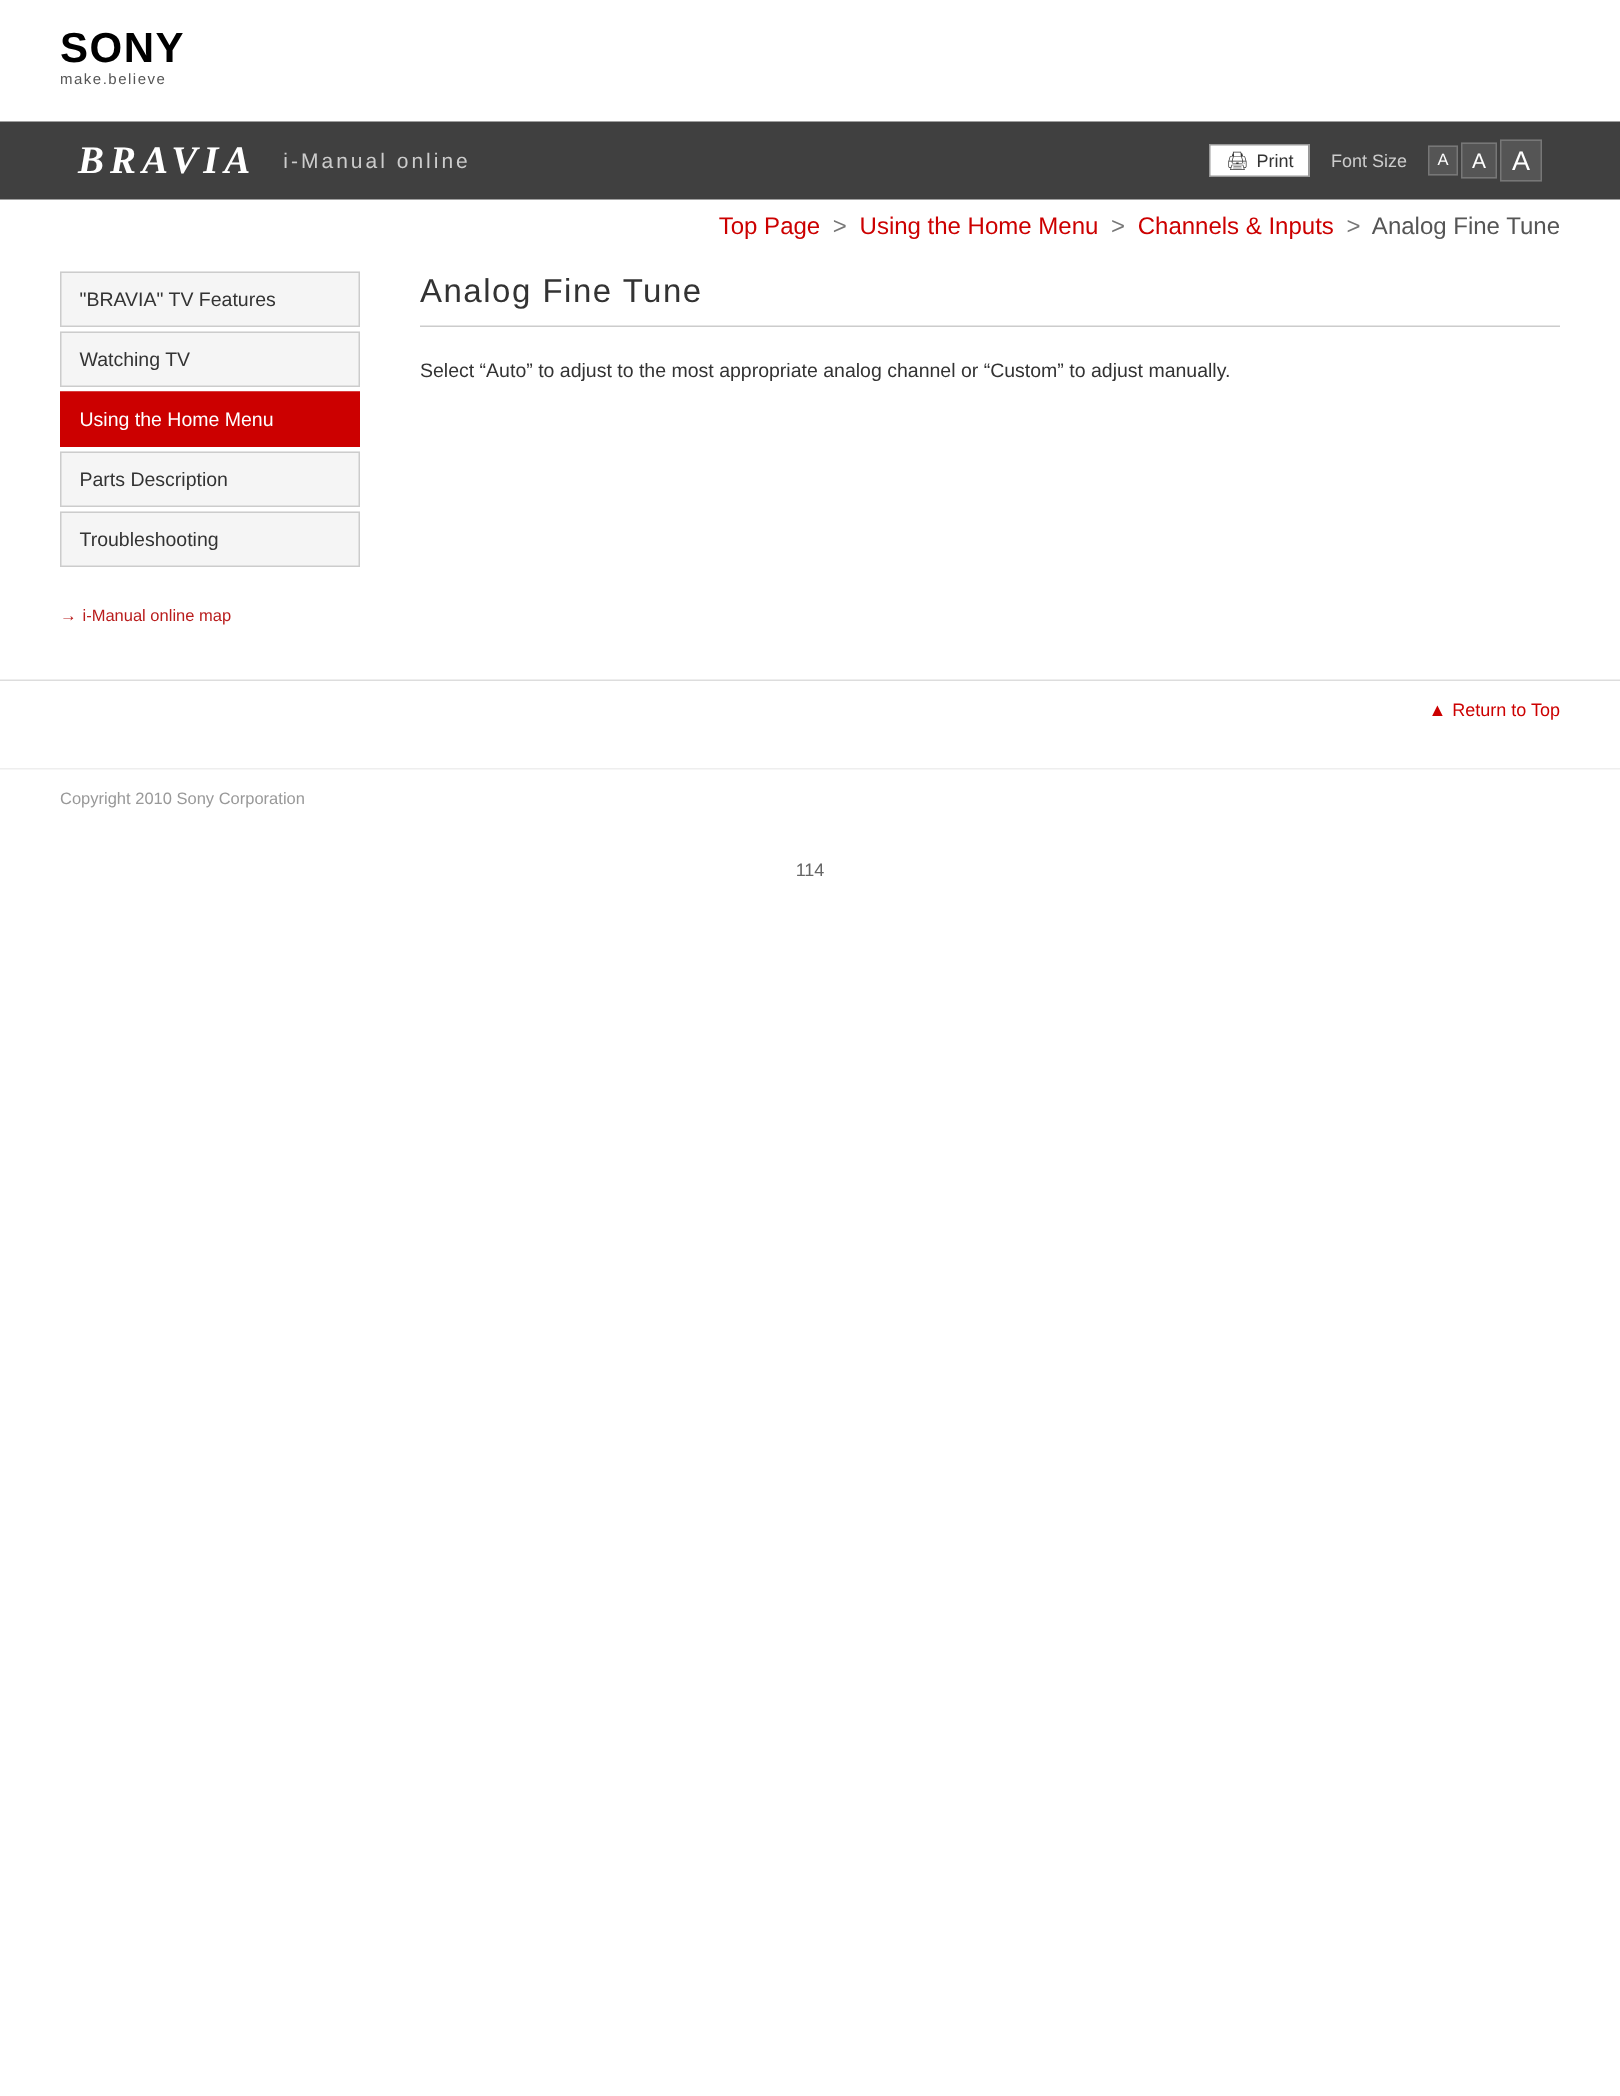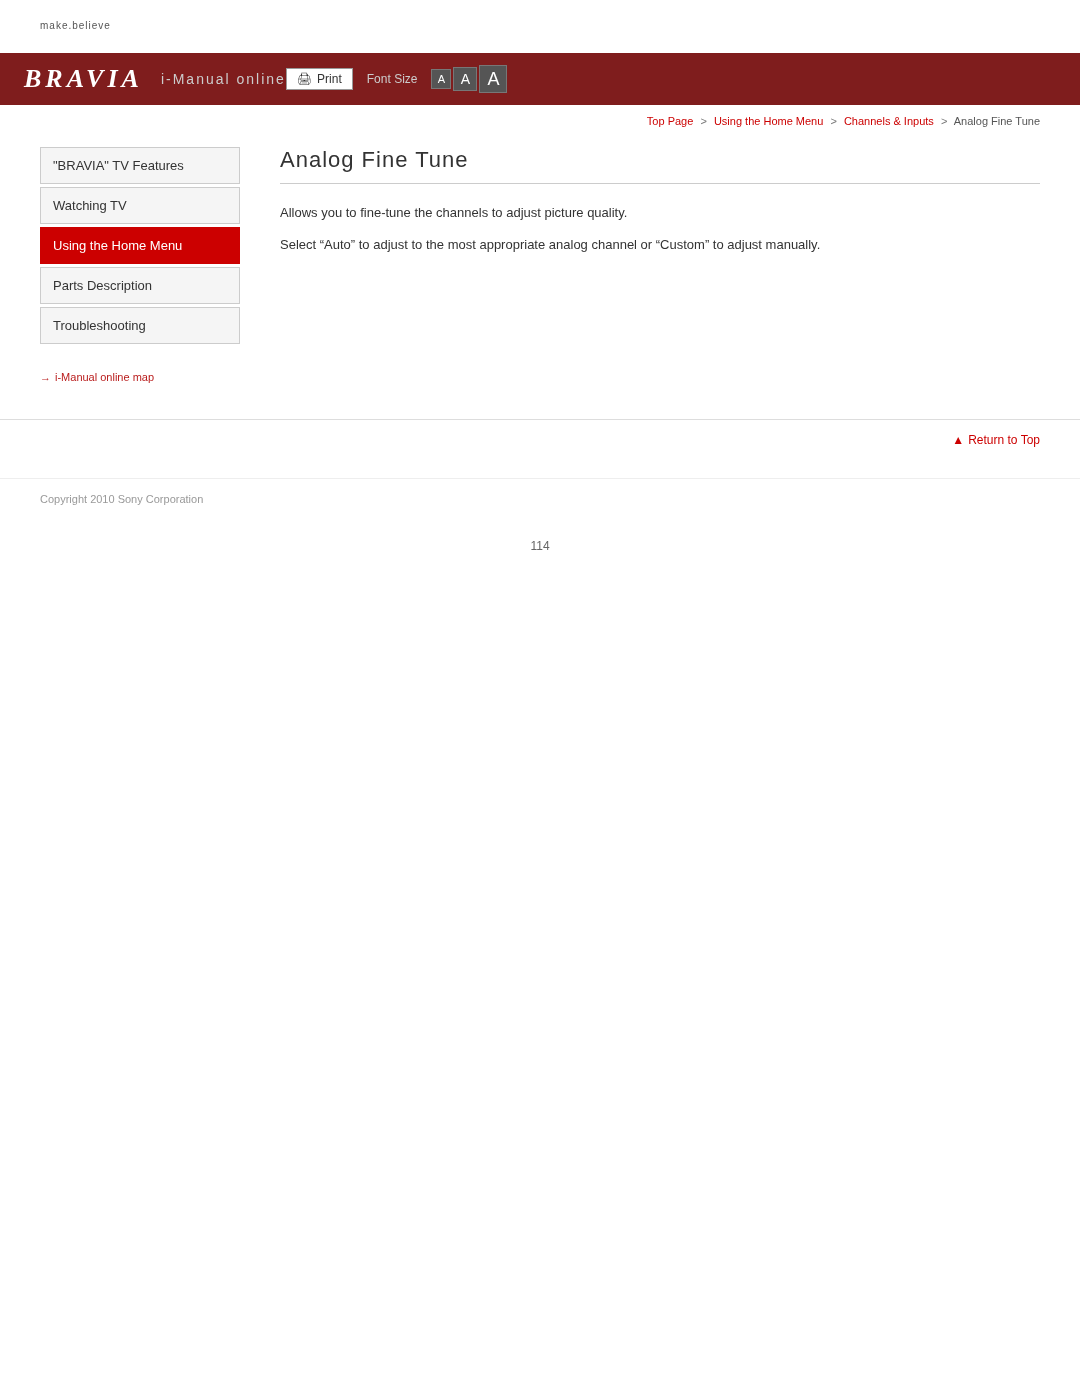--- a/index.html
+++ b/index.html
@@ -27,25 +27,26 @@
     }
     .sony-tagline {
       font-size: 10px;
       color: #555;
       letter-spacing: 1px;
       margin-top: 2px;
     }
 
     
     .banner {
-      background: #7f1d1d;
+      background: #404040;
       height: 52px;
       display: flex;
       align-items: center;
-      padding: 0 24px;
+      padding: 0 52px;
+      justify-content: space-between;
       margin-top: 12px;
     }
     .banner-left {
       display: flex;
       align-items: center;
       gap: 18px;
     }
     .bravia-text {
       font-size: 26px;
       font-weight: 900;
@@ -101,21 +102,21 @@
     .main-content {
       display: flex;
       padding: 0 40px;
       gap: 20px;
       margin-top: 0;
     }
 
     
     .breadcrumb-bar {
       padding: 10px 40px;
-      font-size: 11px;
+      font-size: 16px;
       color: #555;
       text-align: right;
     }
     .breadcrumb-bar a {
       color: #c00;
       text-decoration: none;
     }
     .breadcrumb-sep {
       margin: 0 4px;
       color: #777;
@@ -218,20 +219,21 @@
     
     .bottom-space {
       height: 500px;
     }
   </style>
 </head>
 <body>
 
 <div class="top-bar">
   <div>
+    <div class="sony-logo">SONY</div>
     <div class="sony-tagline">make.believe</div>
   </div>
 </div>
 
 <div class="banner">
   <div class="banner-left">
     <span class="bravia-text">BRAVIA</span>
     <span class="imanual-text">i-Manual online</span>
   </div>
   <div class="banner-right">
@@ -277,21 +279,20 @@
       <span>Troubleshooting</span>
     </div>
     <div class="sidebar-divider"></div>
     <a href="#" class="sidebar-link">
       <span class="arrow-icon">→</span><span>i-Manual online map</span>
     </a>
   </div>
 
   <div class="article">
     <h1 class="article-title">Analog Fine Tune</h1>
-    <p class="article-para">Allows you to fine-tune the channels to adjust picture quality.</p>
     <p class="article-para">Select “Auto” to adjust to the most appropriate analog channel or “Custom” to adjust manually.</p>
   </div>
 
 </div>
 
 <div class="return-bar">
   <a href="#" class="return-link">
     <span>▲</span>
     <span>Return to Top</span>
   </a>

